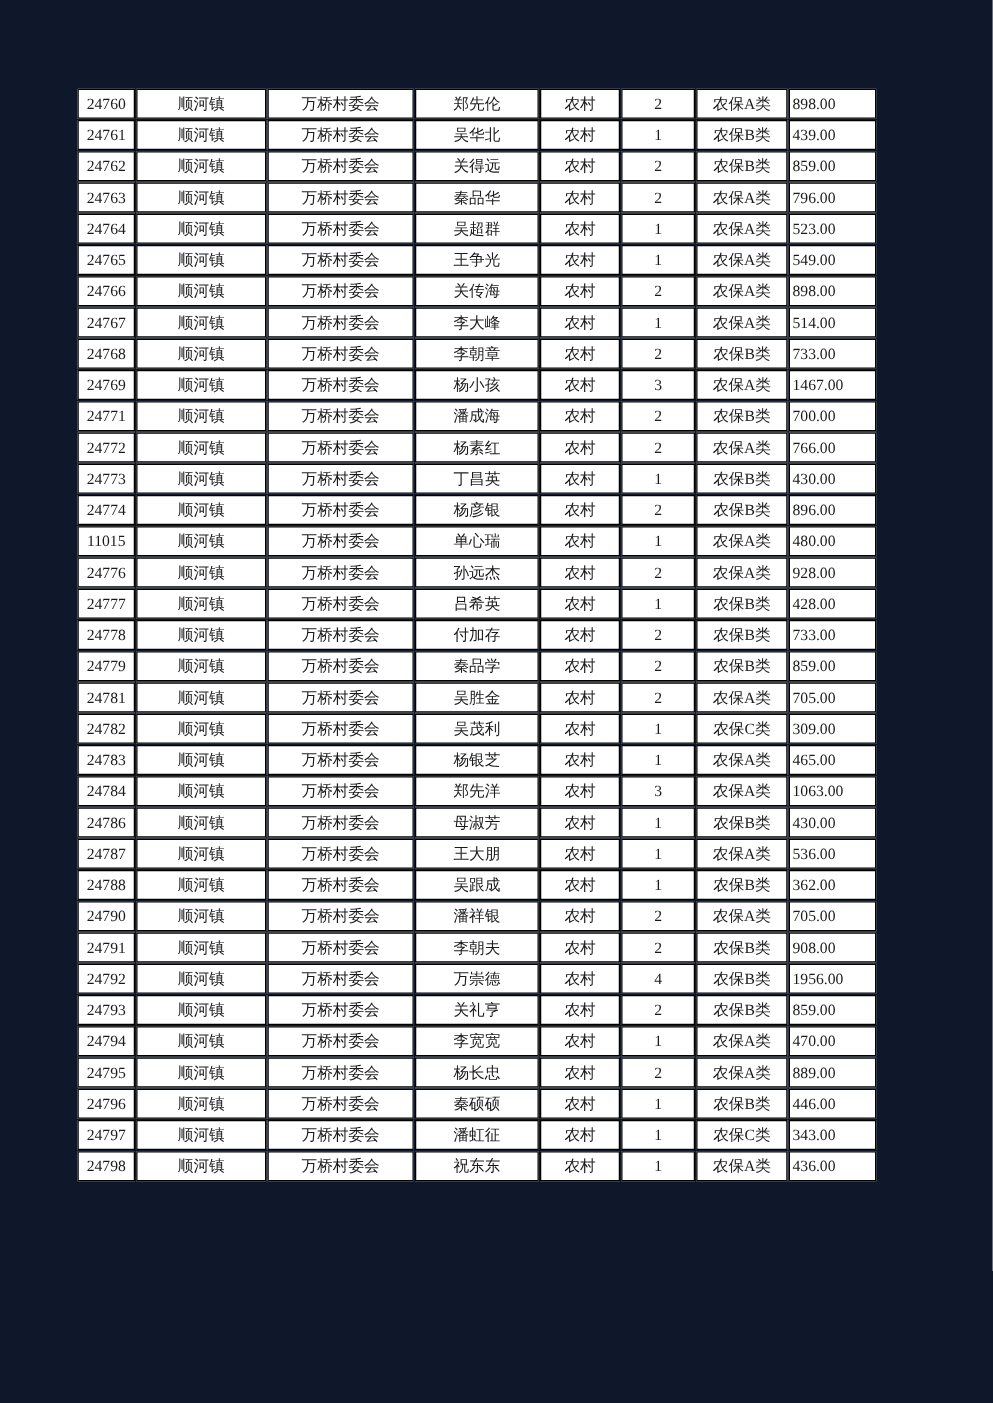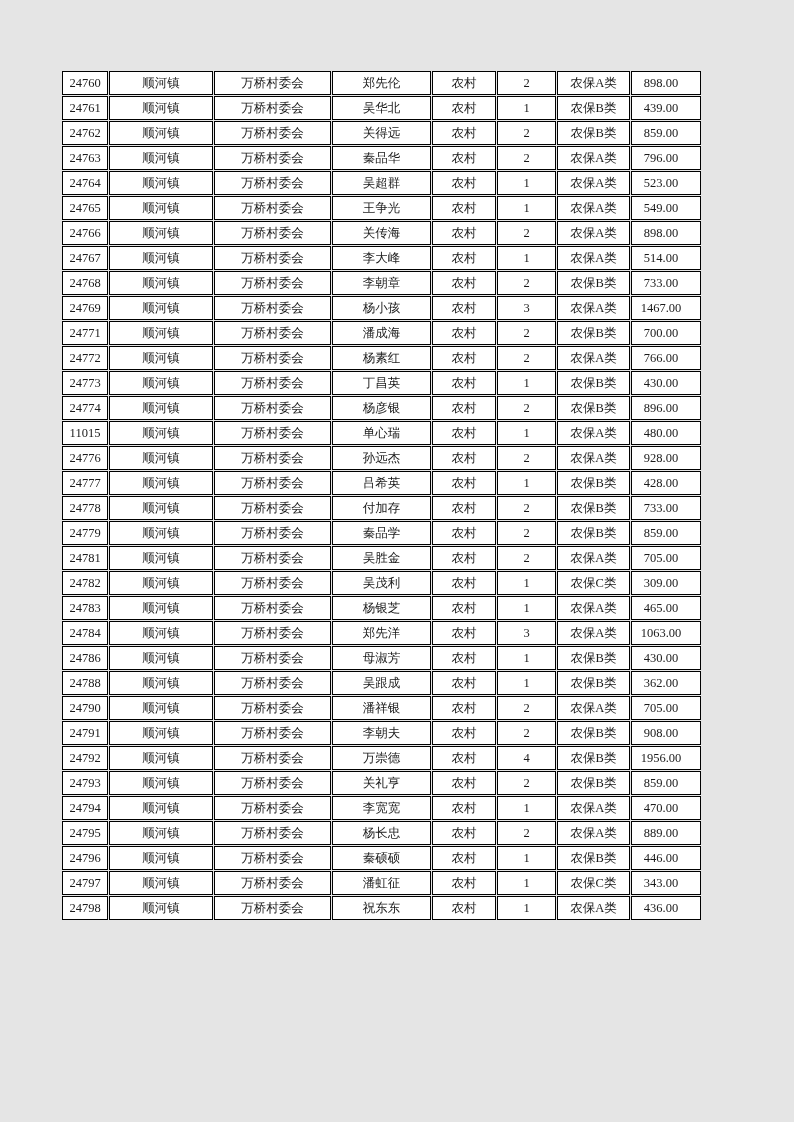--- a/index.html
+++ b/index.html
@@ -13,21 +13,21 @@
     position: relative;
     font-family: "Liberation Serif", "DejaVu Serif", serif;
     overflow: hidden;
   }
   .page {
     position: absolute;
     left: 0;
     top: 0;
     width: 794px;
     height: 1122px;
-    background: #e5e5e5;
+    background: #0f172a;
   }
   table.grid {
     position: absolute;
     left: 61px;
     top: 70px;
     border-collapse: separate;
     border-spacing: 1px;
     table-layout: fixed;
     width: 641px;
   }
@@ -39,21 +39,21 @@
     font-size: 12.5px;
     line-height: 21px;
     color: #1a1a1a;
     text-align: center;
     white-space: nowrap;
     overflow: hidden;
     background: #ffffff;
   }
   
   table.grid td.c7 {
-    text-align: center;
+    text-align: left;
     padding-right: 12px;
   }
 </style>
 </head>
 <body>
 
 <div class="page">
   <table class="grid">
     <colgroup>
       <col style="width:46px">
@@ -300,20 +300,30 @@
           <td class="c0">24786</td>
           <td class="c1">顺河镇</td>
           <td class="c2">万桥村委会</td>
           <td class="c3">母淑芳</td>
           <td class="c4">农村</td>
           <td class="c5">1</td>
           <td class="c6">农保B类</td>
           <td class="c7">430.00</td>
         </tr>
         <tr>
+          <td class="c0">24787</td>
+          <td class="c1">顺河镇</td>
+          <td class="c2">万桥村委会</td>
+          <td class="c3">王大朋</td>
+          <td class="c4">农村</td>
+          <td class="c5">1</td>
+          <td class="c6">农保A类</td>
+          <td class="c7">536.00</td>
+        </tr>
+        <tr>
           <td class="c0">24788</td>
           <td class="c1">顺河镇</td>
           <td class="c2">万桥村委会</td>
           <td class="c3">吴跟成</td>
           <td class="c4">农村</td>
           <td class="c5">1</td>
           <td class="c6">农保B类</td>
           <td class="c7">362.00</td>
         </tr>
         <tr>

